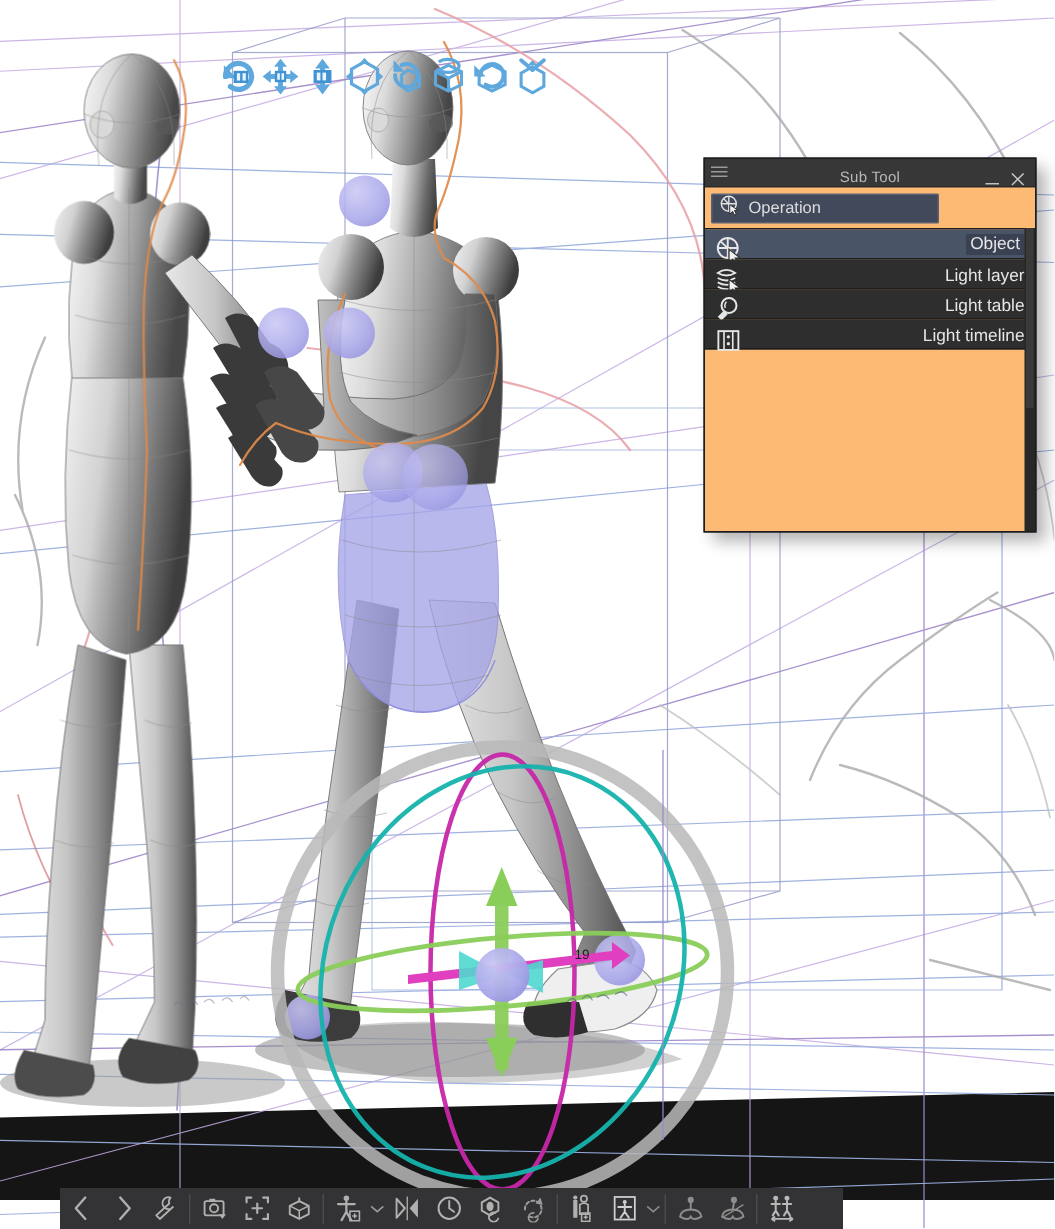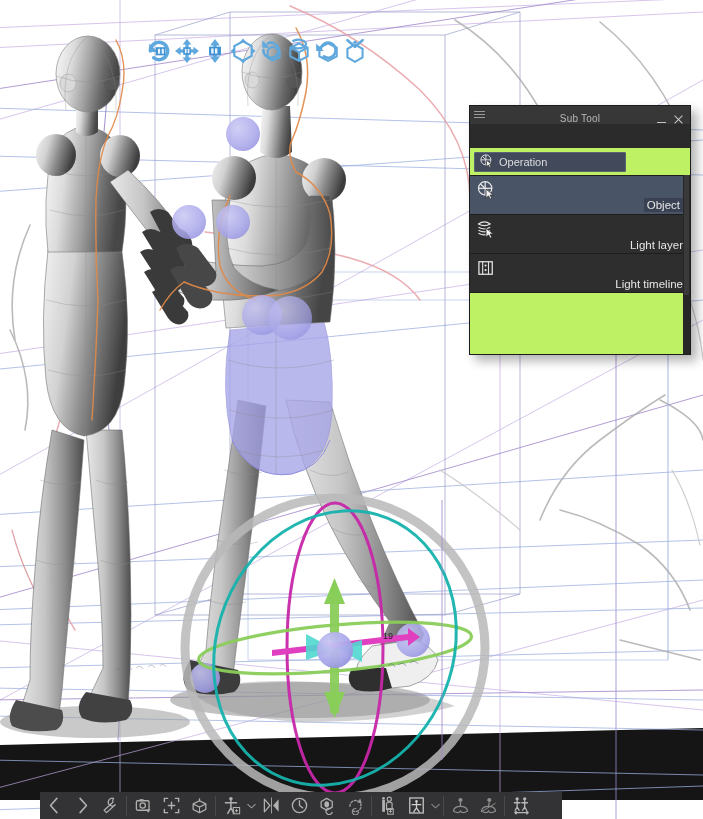--- a/index.html
+++ b/index.html
@@ -52,34 +52,34 @@
   .st-win-btns { margin-left: auto; display: flex; align-items: center; gap: 7px; padding-right: 7px; }
   .st-min { width: 9px; height: 9px; position: relative; }
   .st-min::after { content:''; position:absolute; left:0; bottom:1px; width:9px; height:1px; background:#c2c2c2; }
   .st-close { width: 10px; height: 10px; position: relative; }
   .st-close::before, .st-close::after {
     content:''; position:absolute; left:0; top:4.5px; width:11px; height:1px; background:#c8c8c8;
   }
   .st-close::before { transform: rotate(45deg); }
   .st-close::after  { transform: rotate(-45deg); }
 
-  .st-body { flex: 1 1 auto; background: #bef264; position: relative; overflow: hidden; margin-top: 23px; }
+  .st-body { flex: 1 1 auto; background: #fdba74; position: relative; overflow: hidden; }
 
   .st-combo {
     margin: 4px 4px 3px 4px; height: 20px;
     background: #41495a; border: 1px solid #5a6375;
     width: 152px;
     display: flex; align-items: center; gap: 5px; padding-left: 4px;
     border-radius: 1px;
   }
   .st-combo-label { font-size: 11px; color: #dedede; }
 
   .st-list { border-top: 1px solid #1e1e1e; }
   .st-row {
-    position: relative; height: 39px;
+    position: relative; height: 20px;
     border-bottom: 1px solid #1e1e1e;
     background: #2e2e2e;
     padding-left: 5px;
   }
   .st-row.selected { background: #4a5467; }
   .st-row-icon { position: absolute; left: 6px; top: 4px; width: 20px; height: 20px; }
   .st-row-label {
     position: absolute; right: 7px; bottom: 2px;
     font-size: 11.5px; color: #e6e6e6;
   }
@@ -566,20 +566,30 @@
                 <path d="M3,10 Q10,14 17,10"></path>
                 <path d="M3,13.5 Q10,17.5 17,13.5"></path>
                 <path d="M3,17 Q10,21 17,17"></path>
               </g>
               <path d="M12,11 L12,22 L15,19 L17,23 L19,22 L17,18 L21,18 Z" fill="#f2f2f2" stroke="#2b2b2b" stroke-width="1"></path>
             </svg>
           </span>
           <span class="st-row-label">Light layer</span>
         </div>
 
+        <div class="st-row">
+          <span class="st-row-icon">
+            <svg width="20" height="20" viewBox="0 0 24 24">
+              <circle cx="12" cy="8" r="6" fill="none" stroke="#e6e6e6" stroke-width="1.6"></circle>
+              <path d="M8,12 L3,17 L6,20 L11,15 Z" fill="#e6e6e6"></path>
+              <path d="M10,5 Q8,7 9,10" fill="none" stroke="#e6e6e6" stroke-width="1.2"></path>
+            </svg>
+          </span>
+          <span class="st-row-label">Light table</span>
+        </div>
 
         <div class="st-row">
           <span class="st-row-icon">
             <svg width="20" height="20" viewBox="0 0 24 24">
               <rect x="3.5" y="4.5" width="16" height="15" fill="none" stroke="#e6e6e6" stroke-width="1.5"></rect>
               <path d="M8,4.5 L8,19.5" stroke="#e6e6e6" stroke-width="1.3"></path>
               <path d="M15,4.5 L15,19.5" stroke="#e6e6e6" stroke-width="1.3"></path>
               <circle cx="11.5" cy="9" r="1.3" fill="#e6e6e6"></circle>
               <circle cx="11.5" cy="14.5" r="1.3" fill="#e6e6e6"></circle>
             </svg>

